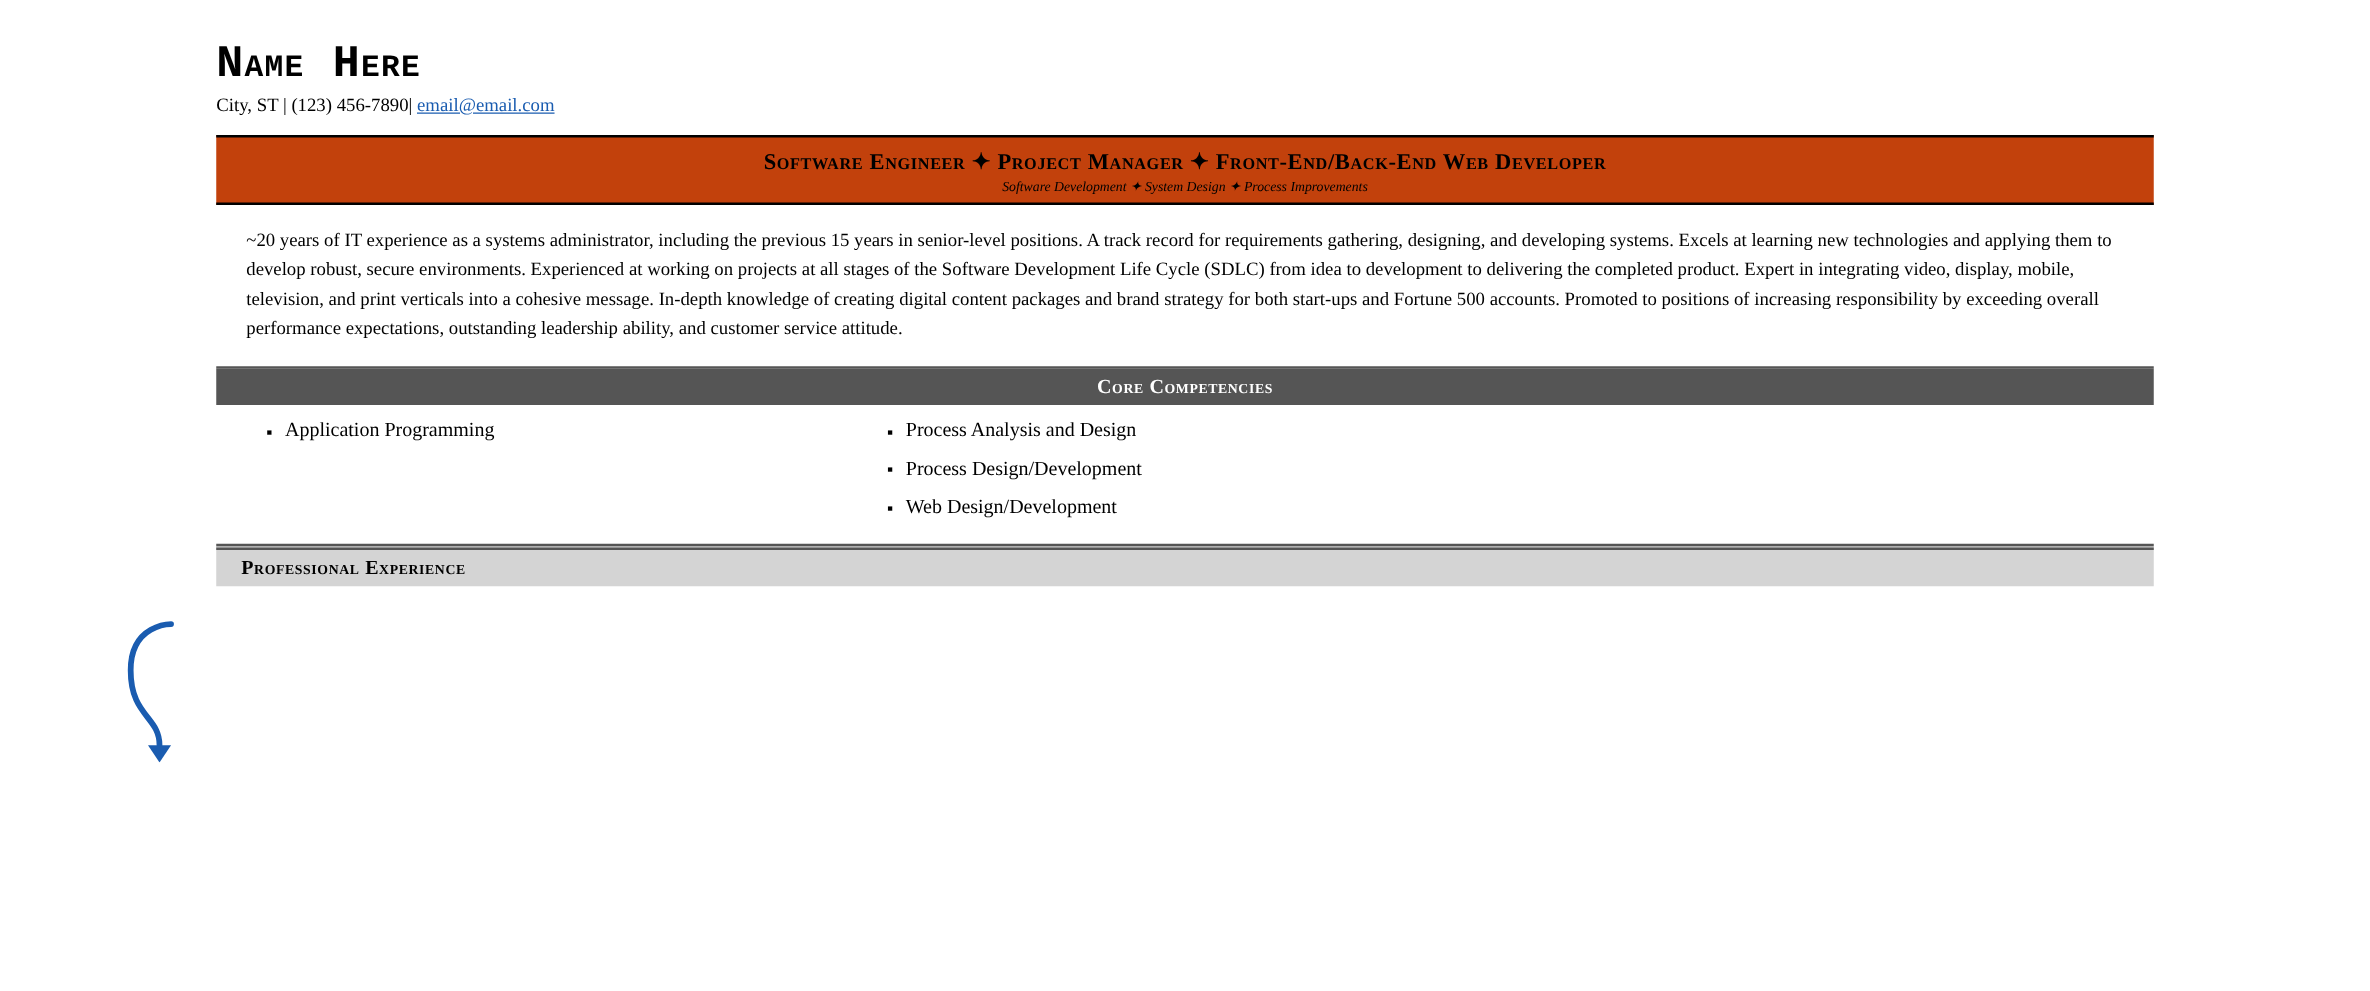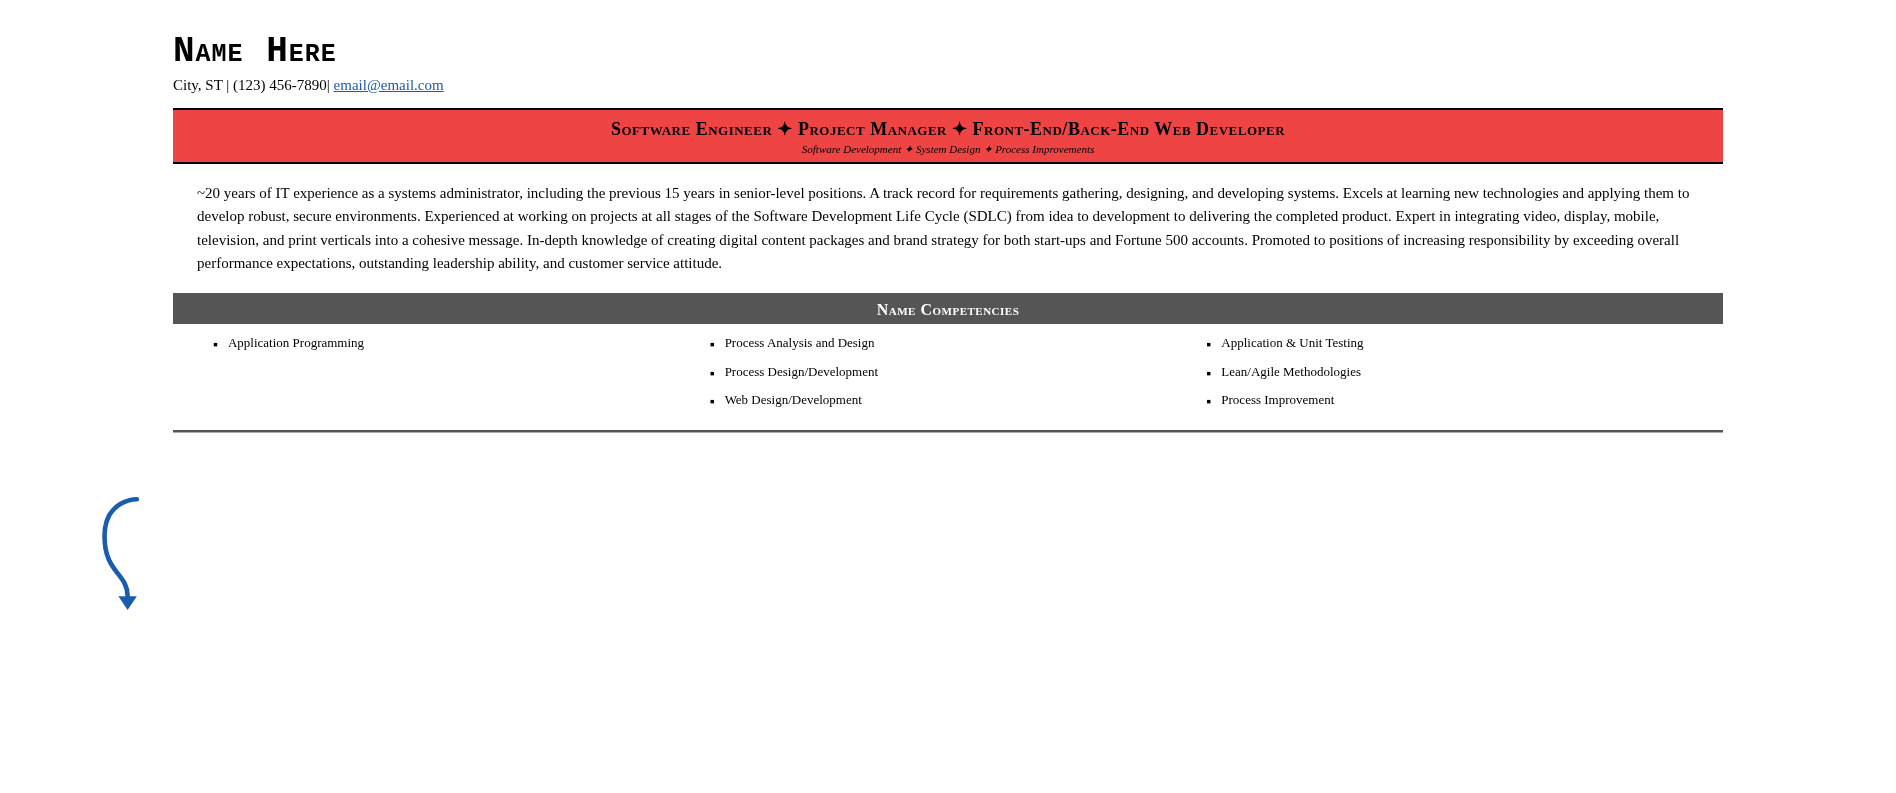--- a/index.html
+++ b/index.html
@@ -47,21 +47,21 @@
       margin-top: 4px;
       color: #000;
     }
     .contact-line a {
       color: #1a5cb0;
       text-decoration: underline;
     }
 
     
     .title-banner {
-      background-color: #ef4444;
+      background-color: #c2410c;
       border-top: 2.5px solid #000;
       border-bottom: 2.5px solid #000;
       text-align: center;
       padding: 8px 10px 6px 10px;
       margin-top: 14px;
     }
     .title-banner .main-title {
       font-size: 18px;
       font-weight: 900;
       font-variant: small-caps;
@@ -106,23 +106,23 @@
       padding: 10px 20px 10px 40px;
       background: #fff;
       border-bottom: 2px solid #555;
     }
     .competencies-col {
       list-style: none;
       padding: 0;
     }
     .competencies-col li {
       display: flex;
-      align-items: flex-start;
+      align-items: flex-end;
       margin-bottom: 8px;
-      font-size: 13px;
+      font-size: 16px;
       line-height: 1.4;
     }
     .competencies-col li::before {
       content: '▪';
       margin-right: 10px;
       font-size: 14px;
       flex-shrink: 0;
       margin-top: 1px;
     }
 
@@ -160,47 +160,39 @@
 
   <div class="title-banner">
     <div class="main-title">Software Engineer ✦ Project Manager ✦ Front-End/Back-End Web Developer</div>
     <div class="sub-title">Software Development ✦ System Design ✦ Process Improvements</div>
   </div>
 
   <div class="summary">~20 years of IT experience as a systems administrator, including the previous 15 years in senior-level positions. A track record for requirements gathering, designing, and developing systems. Excels at learning new technologies and applying them to develop robust, secure environments. Experienced at working on projects at all stages of the Software Development Life Cycle (SDLC) from idea to development to delivering the completed product. Expert in integrating video, display, mobile, television, and print verticals into a cohesive message. In-depth knowledge of creating digital content packages and brand strategy for both start-ups and Fortune 500 accounts. Promoted to positions of increasing responsibility by exceeding overall performance expectations, outstanding leadership ability, and customer service attitude.</div>
 
   <div class="core-competencies">
     <div class="core-competencies-header">
-      <span>Name Competencies</span>
+      <span>Core Competencies</span>
     </div>
     <div class="competencies-grid">
       <ul class="competencies-col">
         <li>
             <span>Application Programming</span>
           </li>
       </ul>
       <ul class="competencies-col">
         <li>
             <span>Process Analysis and Design</span>
           </li>
         <li>
             <span>Process Design/Development</span>
           </li>
         <li>
             <span>Web Design/Development</span>
           </li>
       </ul>
-      <ul class="competencies-col">
-        <li>
-            <span>Application &amp; Unit Testing</span>
-          </li>
-        <li>
-            <span>Lean/Agile Methodologies</span>
-          </li>
-        <li>
-            <span>Process Improvement</span>
-          </li>
-      </ul>
     </div>
   </div>
 
+  <div class="prof-exp-header">
+    <span>Professional Experience</span>
+  </div>
 
 </div>
 
 </body></html>

